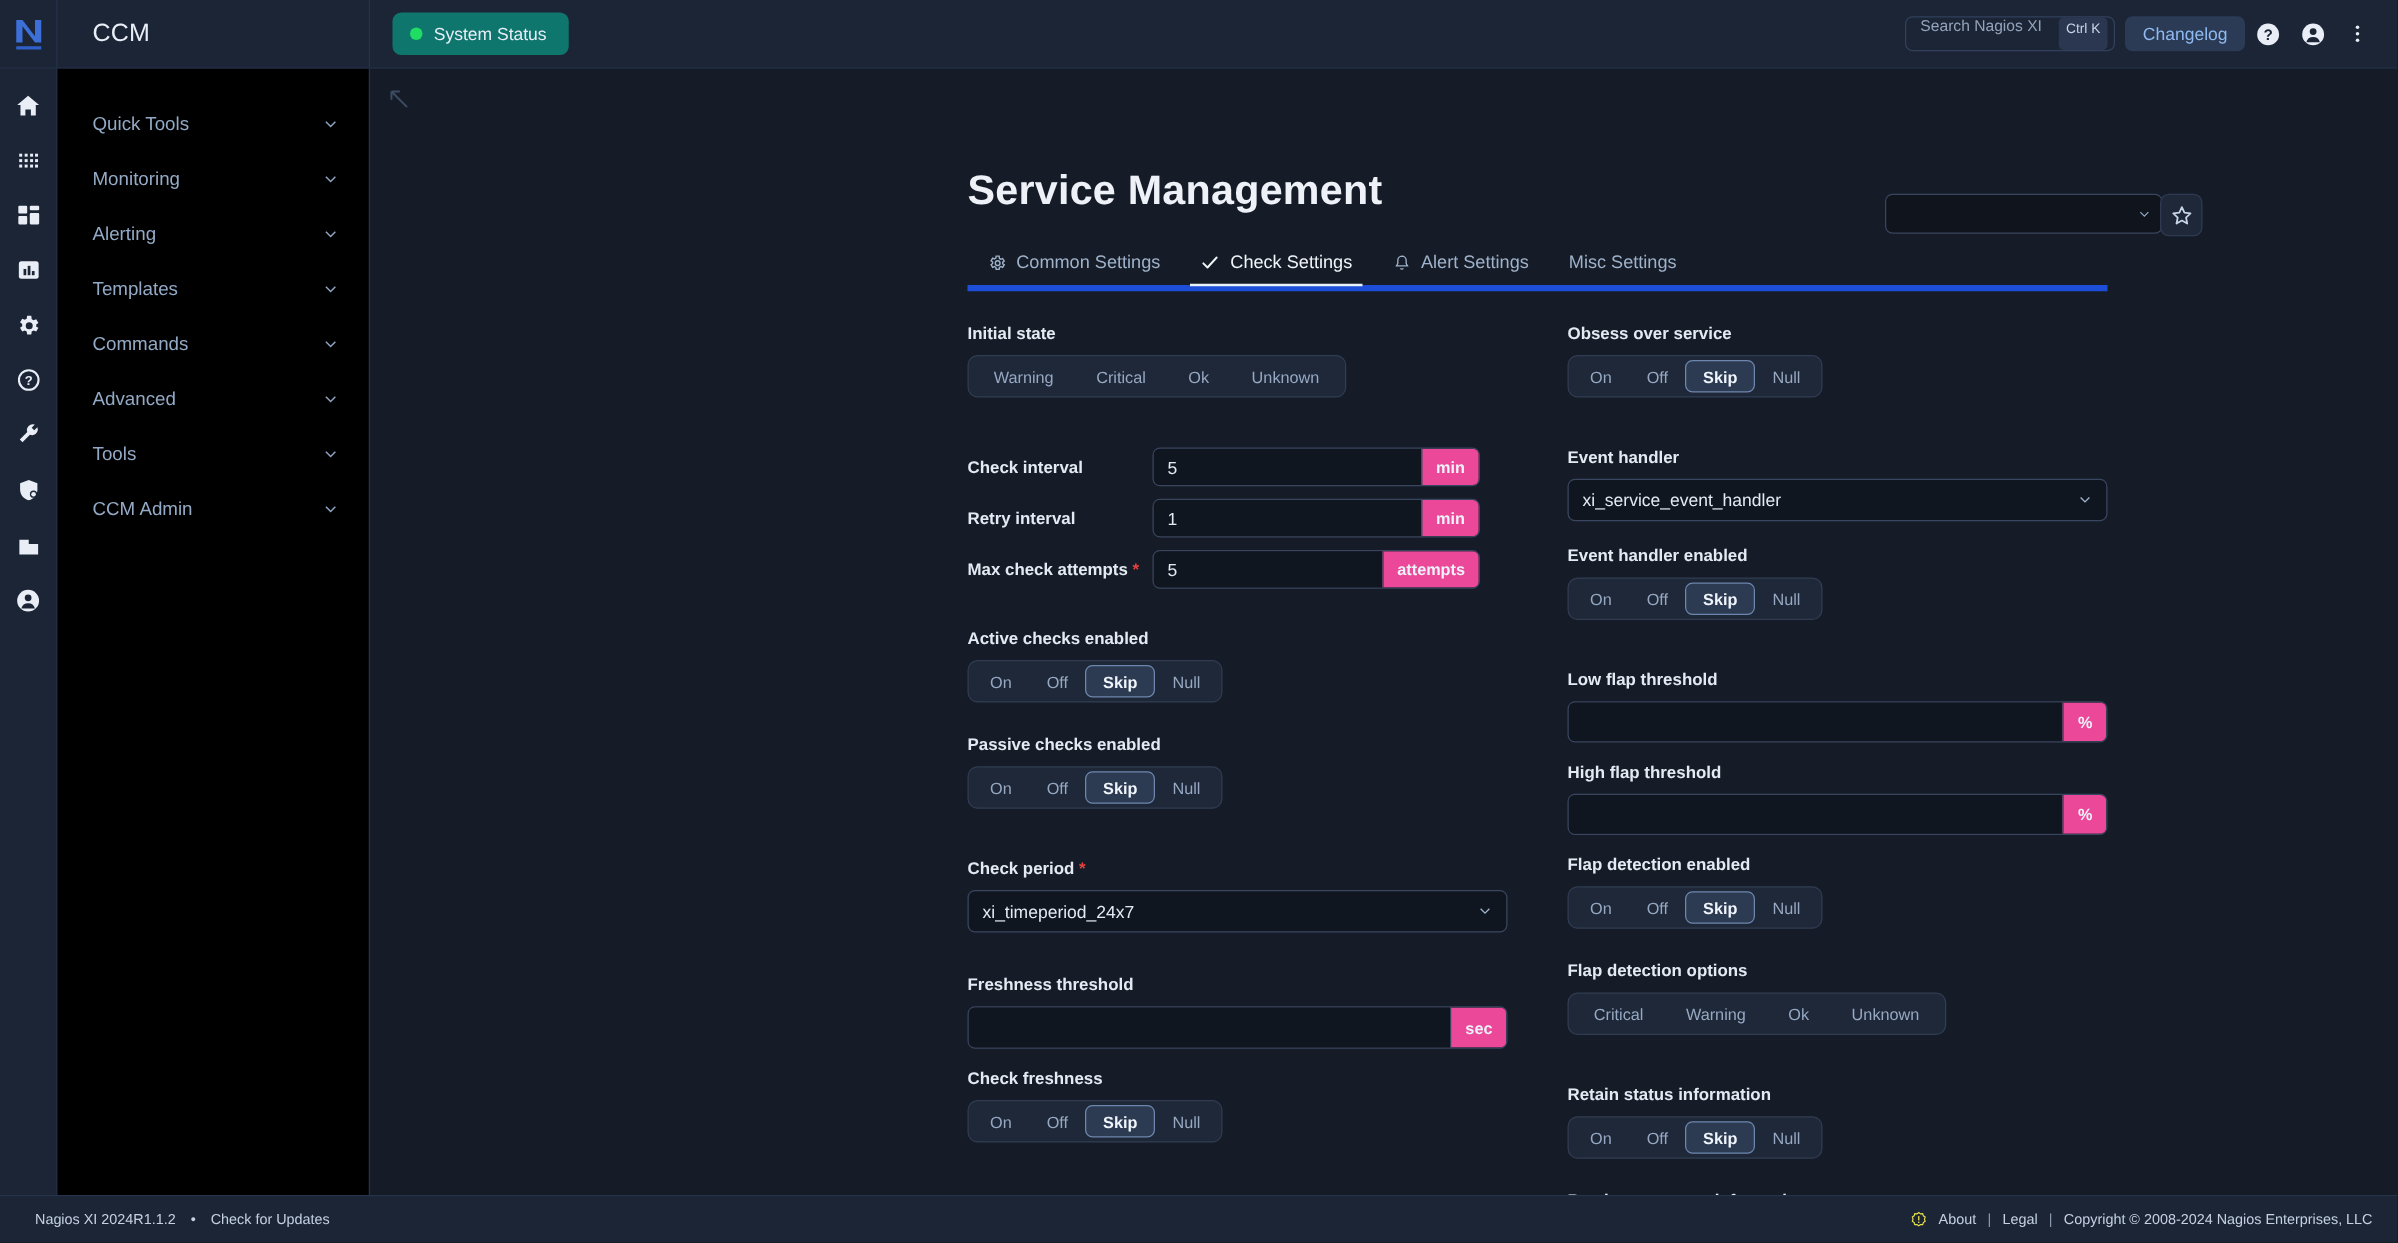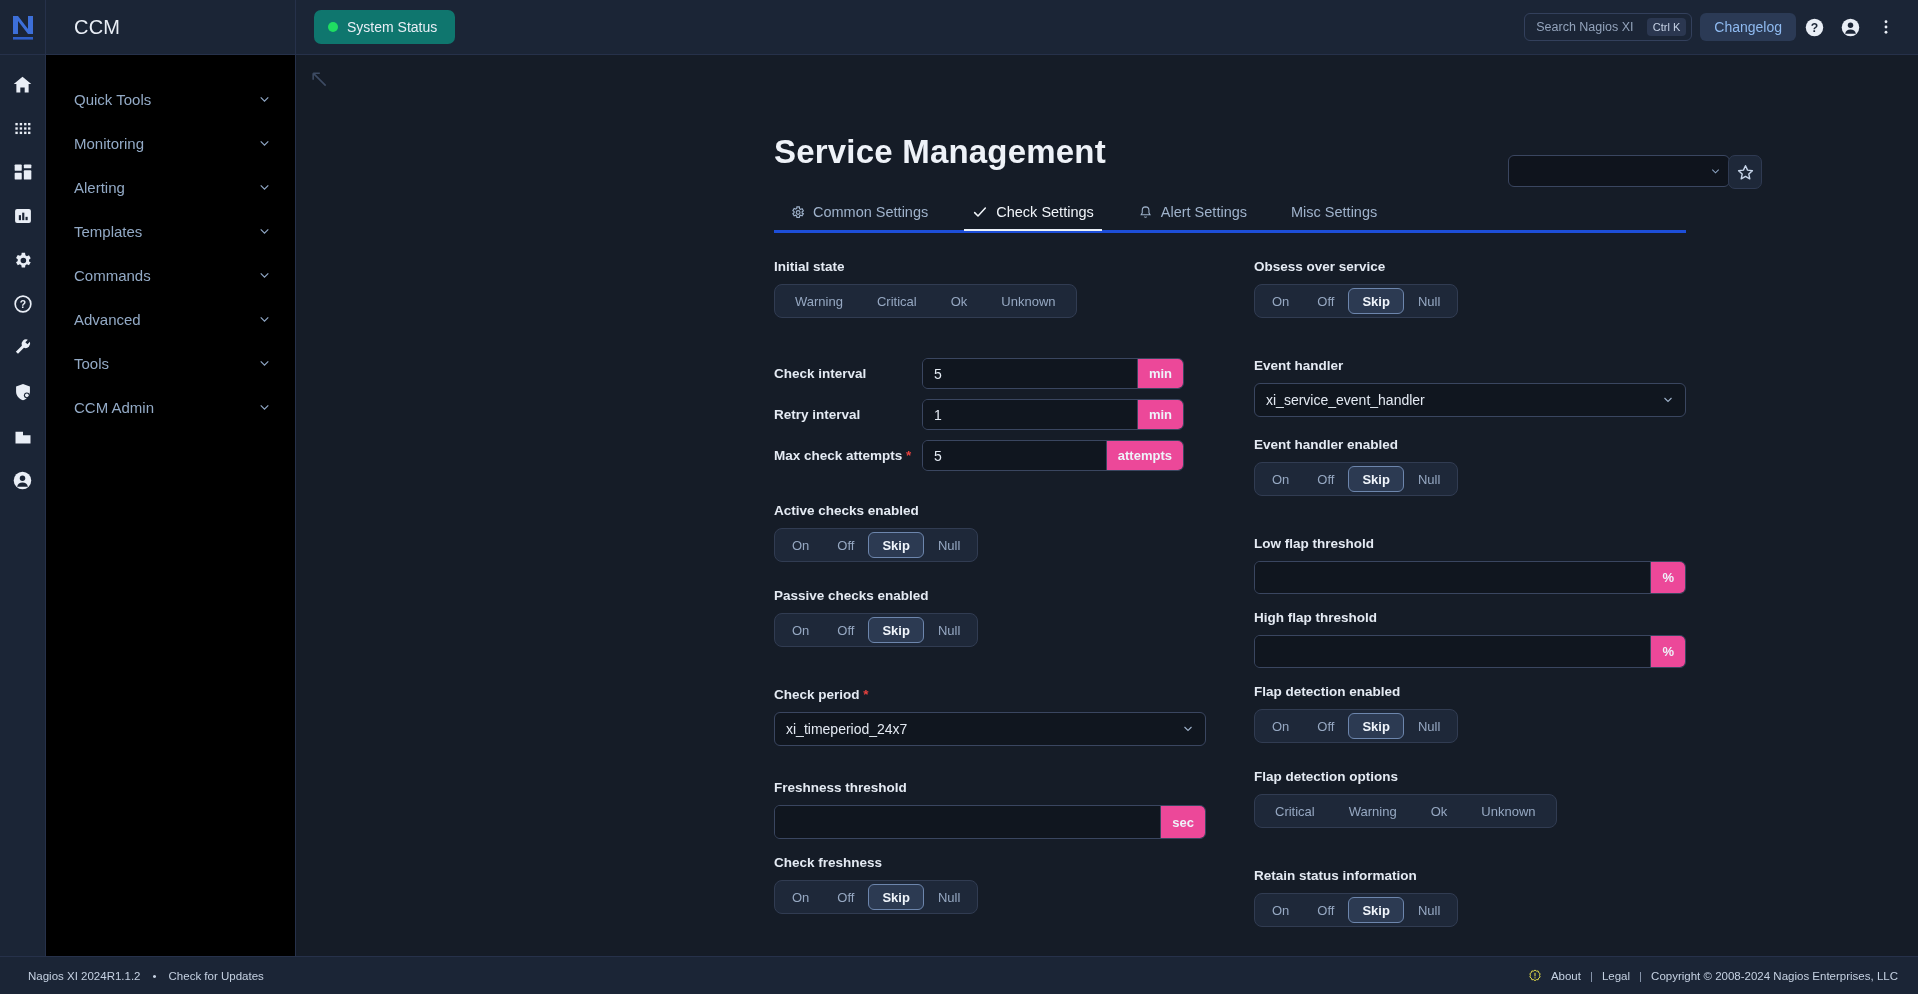--- a/index.html
+++ b/index.html
@@ -34,21 +34,21 @@
   .sysstatus {
     background: #0f766e; border-radius: 7px;
     height: 34px; display: inline-flex; align-items: center; gap: 9px;
     padding: 0 18px 0 14px; cursor: pointer;
   }
   .dot-green { width: 10px; height: 10px; border-radius: 50%; background: #1fdd62; display: block; }
   .sysstatus span.lbl { color: #e9eef6; font-size: 14px; }
   .topbar-right { display: flex; align-items: center; gap: 0; padding-right: 14px; }
   .searchbox {
     width: 168px; height: 28px; border: 1px solid #33405c; border-radius: 6px;
-    display: flex; align-items: center; justify-content: space-between;
+    display: flex; justify-content: space-between;
     padding: 0 5px 0 11px; margin-right: 8px; cursor: text;
   }
   .searchbox .ph { color: #93a3bb; font-size: 12.5px; }
   .kbd { background: #2b3750; color: #c7d3e6; font-size: 11px; border-radius: 4px; padding: 3px 6px; }
   .changelog-btn {
     background: #2b3a55; color: #8fbaf0; font-size: 14px;
     height: 28px; border-radius: 6px; border: none;
     padding: 0 14px; cursor: pointer; font-family: inherit;
   }
   .ic-btn {
@@ -100,22 +100,22 @@
   }
   .fav-star {
     width: 34px; height: 34px; margin-left: -2px; background: #1e2839;
     border: 1px solid #2f3a52; border-radius: 7px;
     display: flex; align-items: center; justify-content: center; cursor: pointer;
   }
 
   
   .tabs {
     margin-left: 478px; margin-top: 26px; margin-right: 232px;
-    display: flex; align-items: flex-end; gap: 12px;
-    border-bottom: 3px solid #1d4ed8; height: 36px;
+    display: flex; align-items: flex-end; gap: 0;
+    border-bottom: 5px solid #1d4ed8; height: 36px;
   }
   .tab {
     display: flex; align-items: center; gap: 8px;
     height: 36px; padding: 0 16px; cursor: pointer;
     color: #9fb2cb; font-size: 14.5px; position: relative;
   }
   .tab.active { color: #f1f5fa; font-weight: normal; }
   .tab.active::after {
     content: ""; position: absolute; left: 8px; right: 8px; bottom: -1px;
     height: 2px; background: #eaf0f8;

